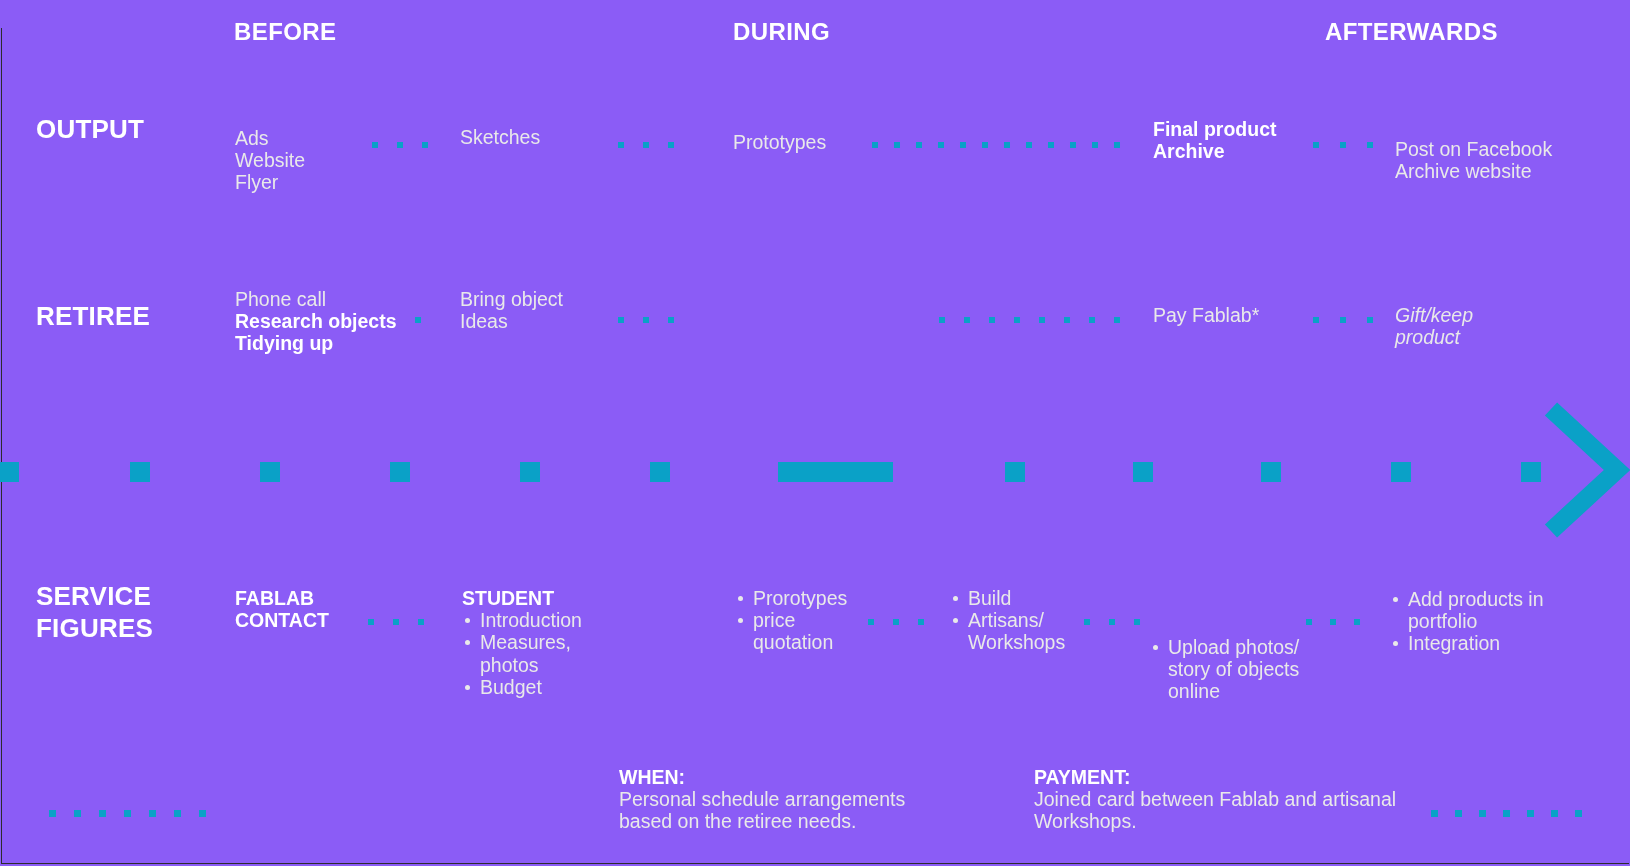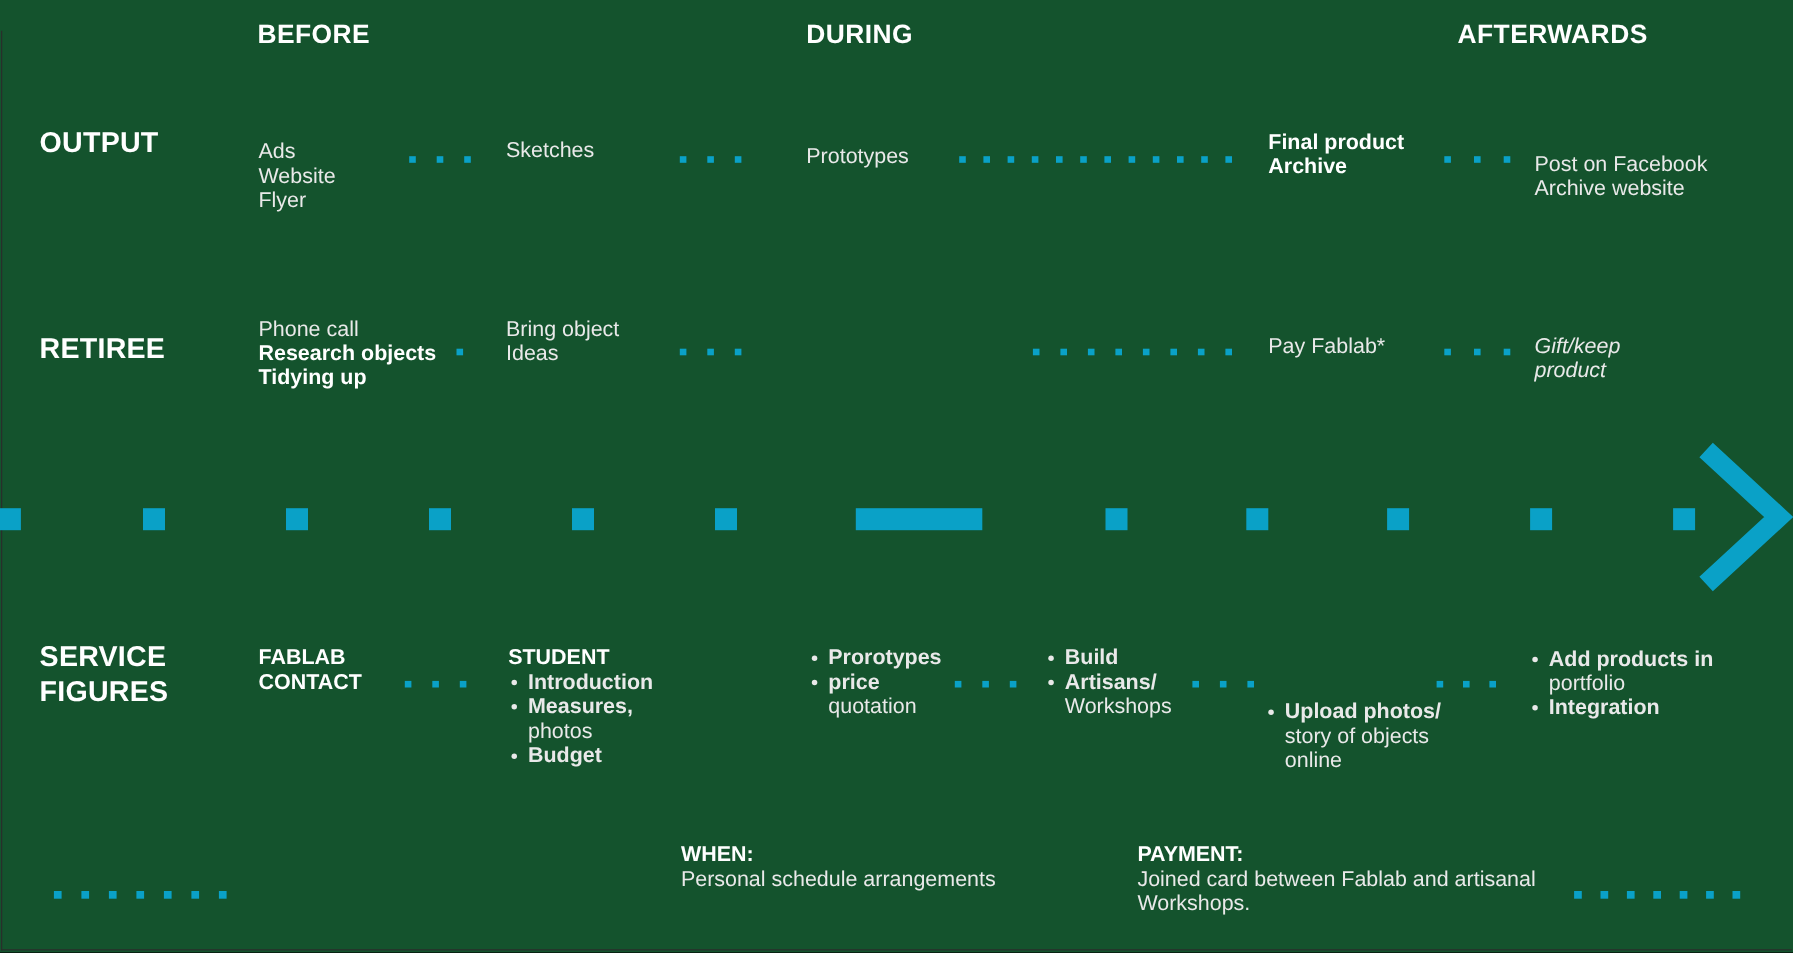--- a/index.html
+++ b/index.html
@@ -1,26 +1,26 @@
 <!DOCTYPE html>
 <html style="--accent: #0aa1c7;"><head>
 <meta charset="utf-8">
 <style>
   html,body{margin:0;padding:0;background:#000;}
   .canvas{
-    position:relative;width:1630px;height:866px;background:#14532d;overflow:hidden;
+    position:relative;width:1630px;height:866px;background:#8b5cf6;overflow:hidden;
     font-family:"Liberation Sans", sans-serif;
   }
   .hdr{position:absolute;font-size:24px;font-weight:800;color:#fff;letter-spacing:.4px;white-space:nowrap;}
   .rowlabel{position:absolute;font-size:26px;font-weight:800;color:#fff;line-height:32px;letter-spacing:.2px;white-space:nowrap;}
   .txt{position:absolute;font-size:19.5px;line-height:22.2px;color:#e9e9e9;font-weight:400;white-space:nowrap;}
   .txt.bold, .line.bold{font-weight:700;color:#fff;}
   .line{white-space:nowrap;}
   .indent2{padding-left:4px;}
-  .bl{position:relative;padding-left:18px;font-weight:bold;}
+  .bl{position:relative;padding-left:18px;}
   .bl::before{content:"";position:absolute;left:3px;top:9px;width:5px;height:5px;border-radius:50%;background:#e9e9e9;}
   .cont{padding-left:18px;}
   .cdot{position:absolute;background:var(--accent,#0aa1c7);}
   .tsq{position:absolute;background:var(--accent,#0aa1c7);}
   .chev{position:absolute;left:1544px;top:401px;}
   .chev path{stroke:var(--accent,#0aa1c7);}
   .frame{position:absolute;background:#2c2c2c;}
 </style>
 </head>
 <body>
@@ -104,20 +104,21 @@
   </div>
   <div class="txt" style="left:1390px;top:588px;">
     <div class="line bl">Add products in</div>
     <div class="line cont">portfolio</div>
     <div class="line bl">Integration</div>
   </div>
 
   <div class="txt" style="left:619px;top:766px;">
     <div class="line bold">WHEN:</div>
     <div class="line">Personal schedule arrangements</div>
+    <div class="line">based on the retiree needs.</div>
   </div>
   <div class="txt" style="left:1034px;top:766px;">
     <div class="line bold">PAYMENT:</div>
     <div class="line">Joined card between Fablab and artisanal</div>
     <div class="line">Workshops.</div>
   </div>
 
 <div class="tsq" style="left: 0px; top: 462px; width: 19px; height: 20px;"></div>
     <div class="tsq" style="left: 130px; top: 462px; width: 20px; height: 20px;"></div>
     <div class="tsq" style="left: 260px; top: 462px; width: 20px; height: 20px;"></div>

